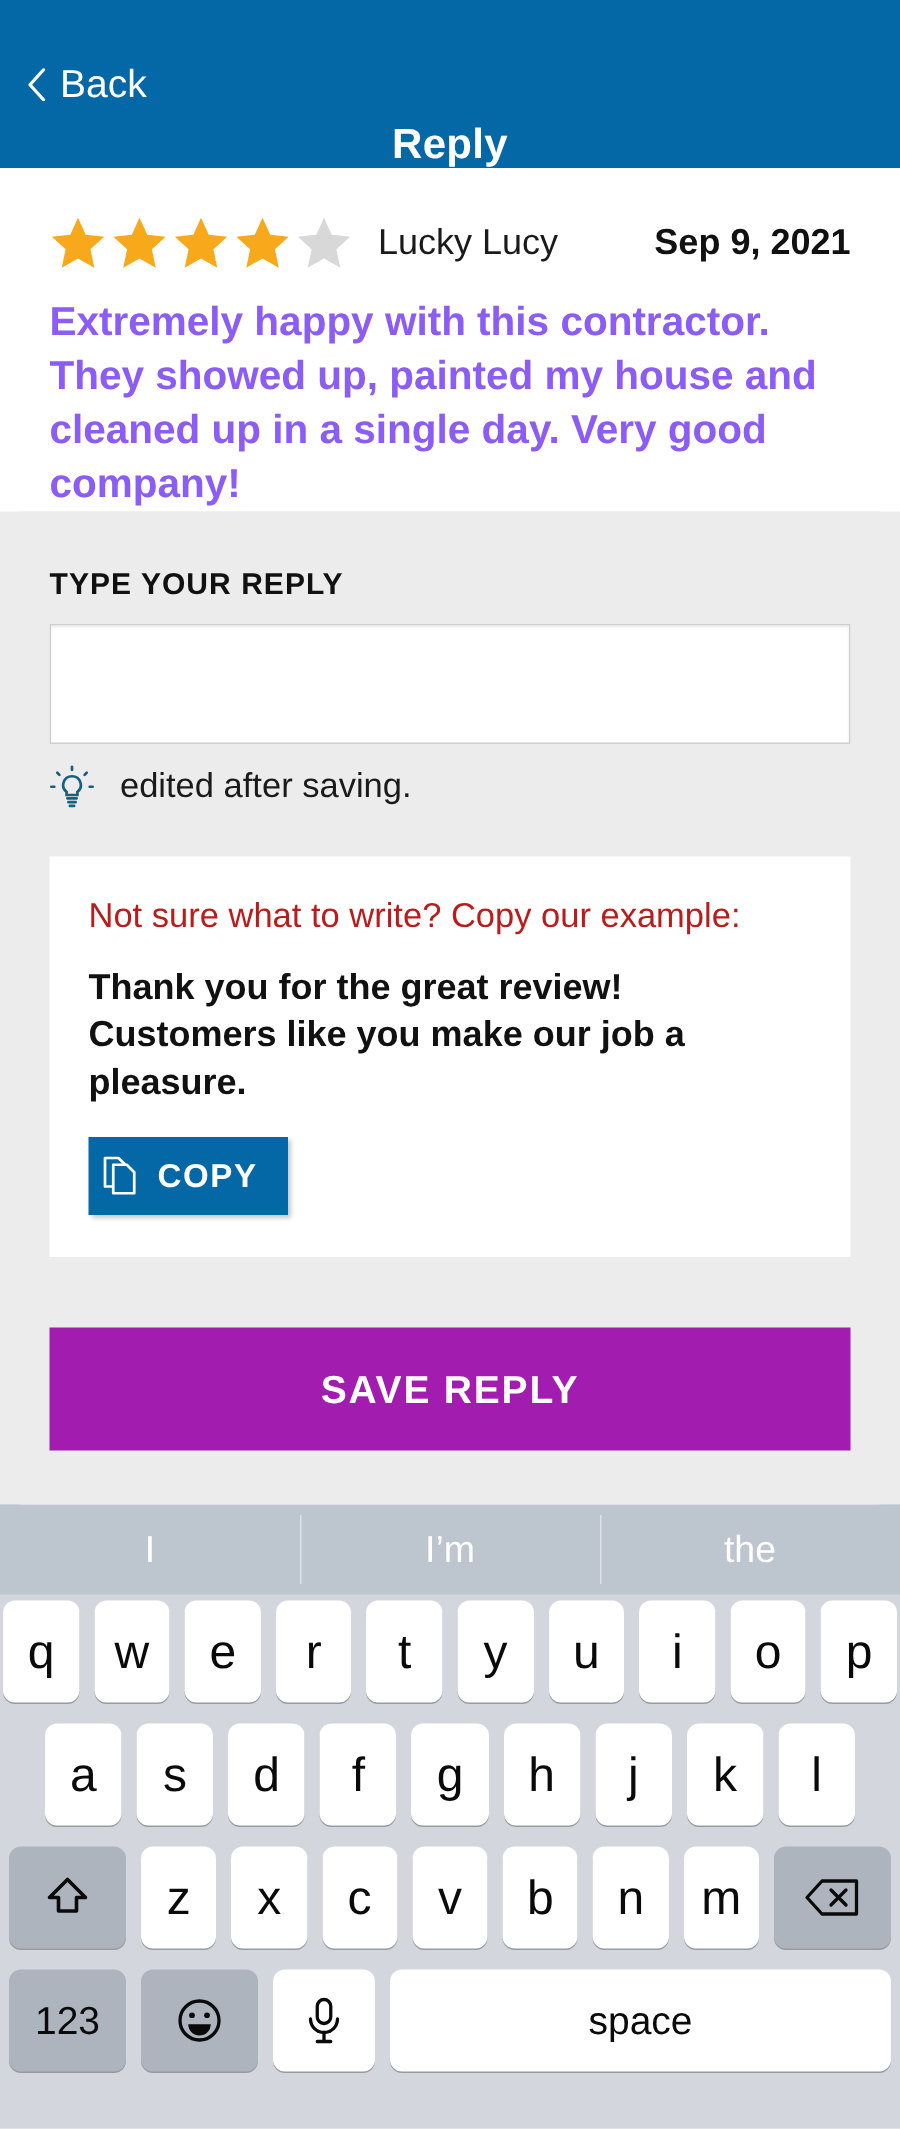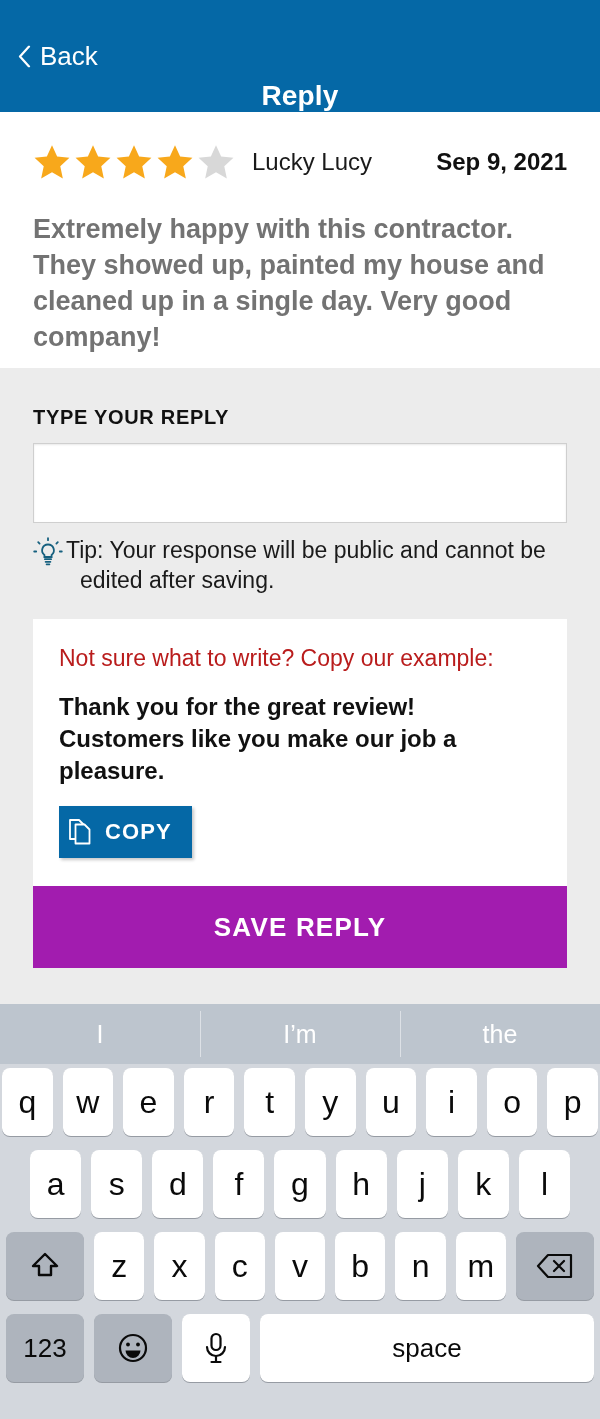--- a/index.html
+++ b/index.html
@@ -23,32 +23,32 @@
     color:#ffffff; font-size:26px; font-weight:400; cursor:pointer;
     padding:6px 4px;
   }
   .back-chevron { display:block; width:13px; height:22px; }
   .header-title {
     width:100%; text-align:center; color:#ffffff;
     font-size:28px; font-weight:bold; letter-spacing:.2px;
   }
 
   
-  .review { background:#ffffff; flex:0 0 224px; padding:30px 33px 12px 33px; }
+  .review { background:#ffffff; flex:0 0 224px; padding:30px 33px 0 33px; }
   .review-top { display:flex; align-items:center; height:40px; }
   .stars { display:flex; gap:3px; margin-right:17px; }
   .star { width:38px; height:38px; display:block; }
   .reviewer {
     font-size:24px; color:#1a1a1a; font-weight:400; white-space:nowrap;
   }
   .review-date {
     margin-left:auto; font-size:24px; color:#111111; font-weight:bold; white-space:nowrap;
   }
   .review-body {
-    margin-top:30px; font-size:27px; line-height:1.33; color:#737373; font-weight:bold;
+    margin-top:15px; font-size:27px; line-height:1.33; color:#8b5cf6; font-weight:bold;
   }
 
   
   .reply-area {
     background:#ececec; flex:1 1 auto; padding:38px 33px 0 33px;
     display:flex; flex-direction:column; position:relative;border-radius:15px;
   }
   .field-label {
     font-size:20px; font-weight:bold; letter-spacing:.7px; color:#111111;
   }
@@ -178,21 +178,20 @@
 
     <div class="tip-row">
       <span>
         <svg class="bulb-icon" viewBox="0 0 30 32" fill="none" stroke="#16607f" stroke-width="1.8" stroke-linecap="round">
           <path d="M15 7.5 a5.8 5.8 0 0 0 -3.6 10.4 v2.1 h7.2 v-2.1 A5.8 5.8 0 0 0 15 7.5 z" fill="none"></path>
           <path d="M11.9 22.2 h6.2 M12.6 24.8 h4.8 M13.6 27.3 h2.8"></path>
           <path d="M15 3.2 V1.2 M6.6 6.6 L5.2 5.2 M23.4 6.6 L24.8 5.2 M3.2 14.5 H1.2 M26.8 14.5 h2"></path>
         </svg>
       </span>
       <div class="tip-text">
-        <span>Tip: Your response will be public and cannot be</span>
         <span class="l2">edited after saving.</span>
       </div>
     </div>
 
     <div class="example-card">
       <div class="example-prompt">Not sure what to write? Copy our example:</div>
       <div class="example-text">Thank you for the great review! Customers like you make our job a pleasure.</div>
       <button class="copy-btn">
         <span>
           <svg class="copy-icon" viewBox="0 0 26 28" fill="none" stroke="#ffffff" stroke-width="1.8" stroke-linejoin="round">

